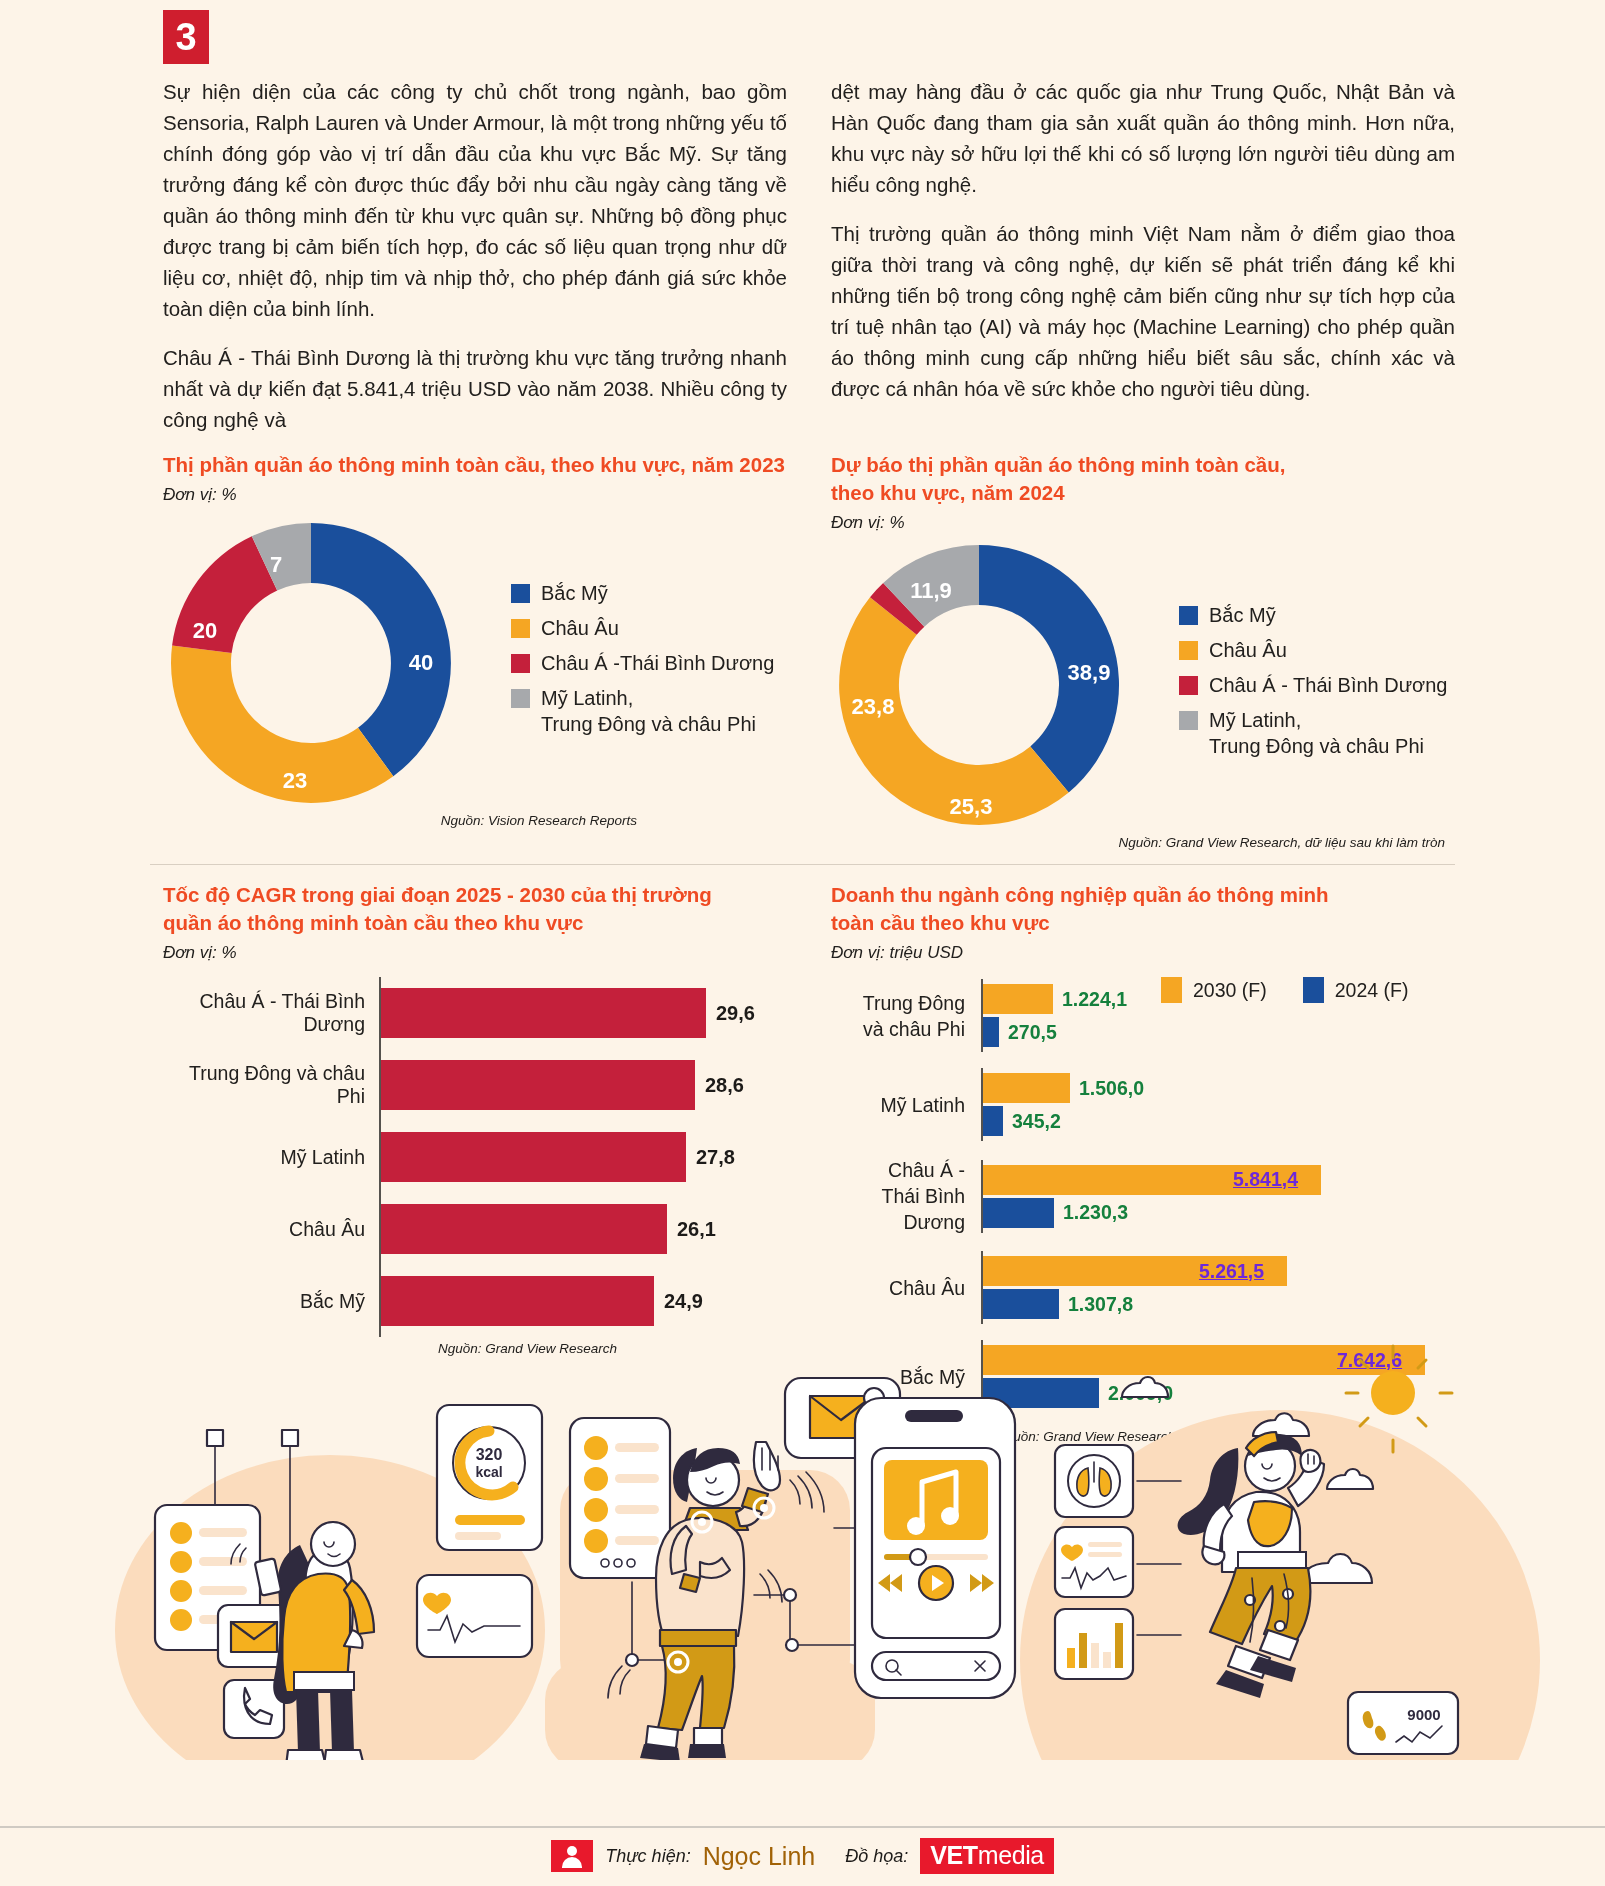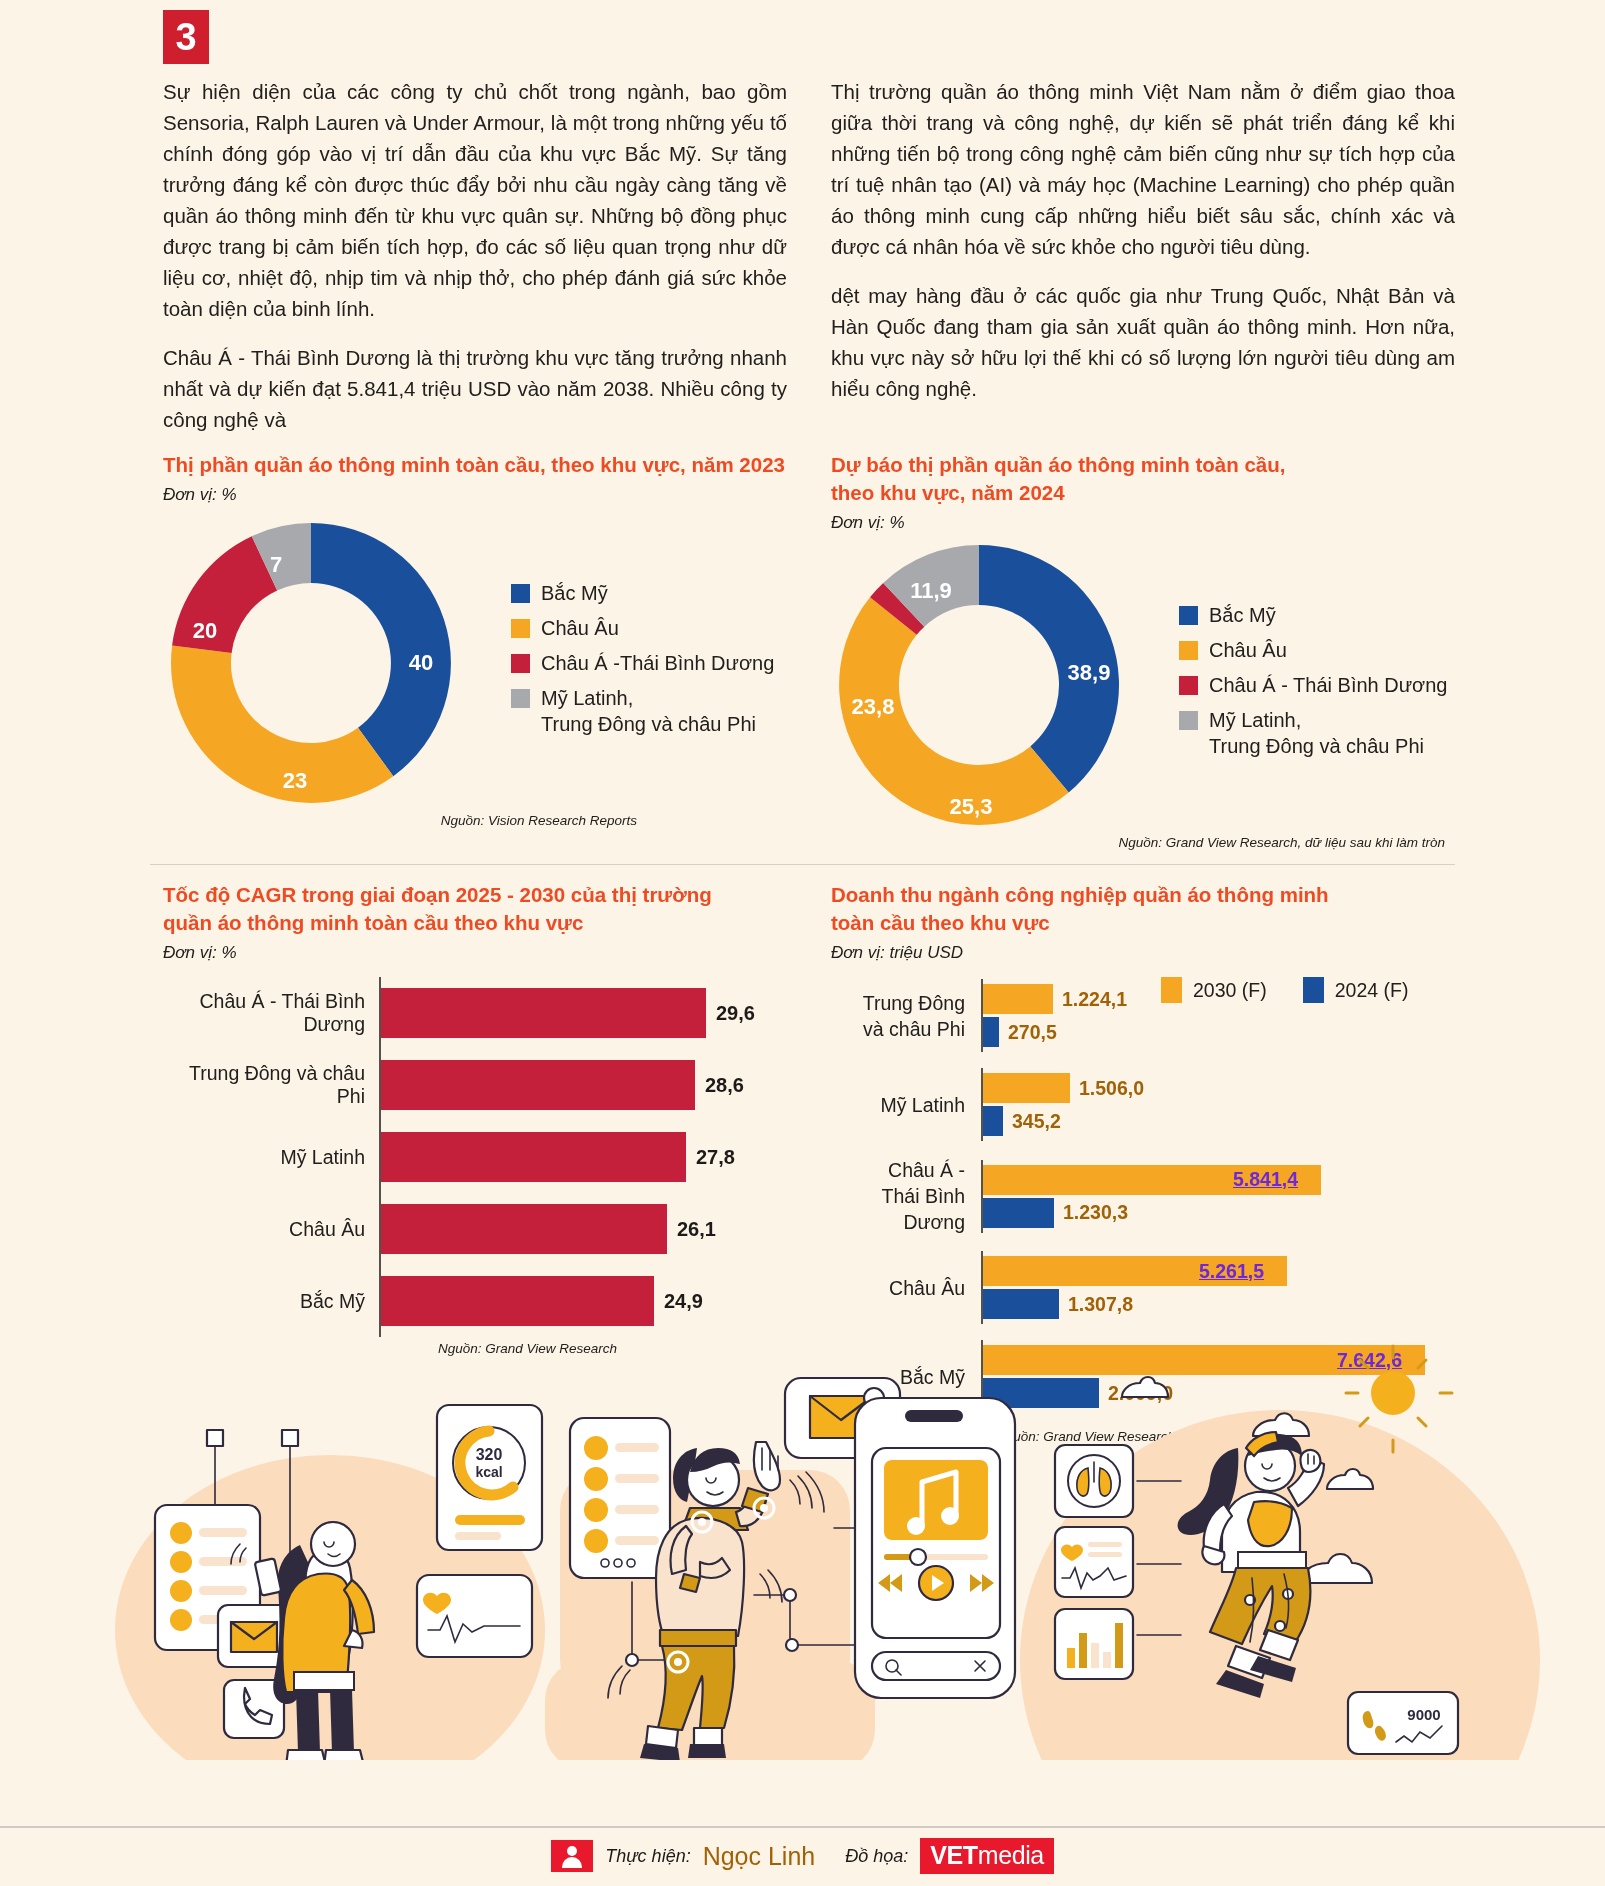--- a/index.html
+++ b/index.html
@@ -198,21 +198,21 @@
     border-left: 2px solid #55524e;
     padding: 2px 0;
   }
   .rev-barline { display: flex; align-items: center; margin: 3px 0; }
   .rev-bar { height: 30px; }
   .rev-bar.y2030 { background: #f5a623; }
   .rev-bar.y2024 { background: #1a4f9c; }
   .rev-val {
     font-size: 19.5px;
     font-weight: 700;
-    color: #a16207;
+    color: #15803d;
     margin-left: 9px;
     white-space: nowrap;
   }
   .rev-val.inside {
     margin-left: -88px;
     margin-right: 14px;
     color: #6d28d9;
     text-decoration: underline;
   }
   .rev-source { padding-right: 280px; margin-top: 2px; }
@@ -281,22 +281,22 @@
   <div class="header">
     <div class="num-badge">3</div>
   </div>
 
   <div class="cols">
     <div class="col">
       <p>Sự hiện diện của các công ty chủ chốt trong ngành, bao gồm Sensoria, Ralph Lauren và Under Armour, là một trong những yếu tố chính đóng góp vào vị trí dẫn đầu của khu vực Bắc Mỹ. Sự tăng trưởng đáng kể còn được thúc đẩy bởi nhu cầu ngày càng tăng về quần áo thông minh đến từ khu vực quân sự. Những bộ đồng phục được trang bị cảm biến tích hợp, đo các số liệu quan trọng như dữ liệu cơ, nhiệt độ, nhịp tim và nhịp thở, cho phép đánh giá sức khỏe toàn diện của binh lính.</p>
       <p>Châu Á - Thái Bình Dương là thị trường khu vực tăng trưởng nhanh nhất và dự kiến đạt 5.841,4 triệu USD vào năm 2038. Nhiều công ty công nghệ và</p>
     </div>
     <div class="col">
+      <p>dệt may hàng đầu ở các quốc gia như Trung Quốc, Nhật Bản và Hàn Quốc đang tham gia sản xuất quần áo thông minh. Hơn nữa, khu vực này sở hữu lợi thế khi có số lượng lớn người tiêu dùng am hiểu công nghệ.</p>
       <p>Thị trường quần áo thông minh Việt Nam nằm ở điểm giao thoa giữa thời trang và công nghệ, dự kiến sẽ phát triển đáng kể khi những tiến bộ trong công nghệ cảm biến cũng như sự tích hợp của trí tuệ nhân tạo (AI) và máy học (Machine Learning) cho phép quần áo thông minh cung cấp những hiểu biết sâu sắc, chính xác và được cá nhân hóa về sức khỏe cho người tiêu dùng.</p>
-      <p>dệt may hàng đầu ở các quốc gia như Trung Quốc, Nhật Bản và Hàn Quốc đang tham gia sản xuất quần áo thông minh. Hơn nữa, khu vực này sở hữu lợi thế khi có số lượng lớn người tiêu dùng am hiểu công nghệ.</p>
     </div>
   </div>
 
   <div class="charts-row">
 
     <div class="chart-block">
       <div class="chart-title">Thị phần quần áo thông minh toàn cầu, theo khu vực, năm 2023</div>
       <div class="chart-unit">Đơn vị: %</div>
       <div class="donut-area">
         <div class="donut-wrap">

